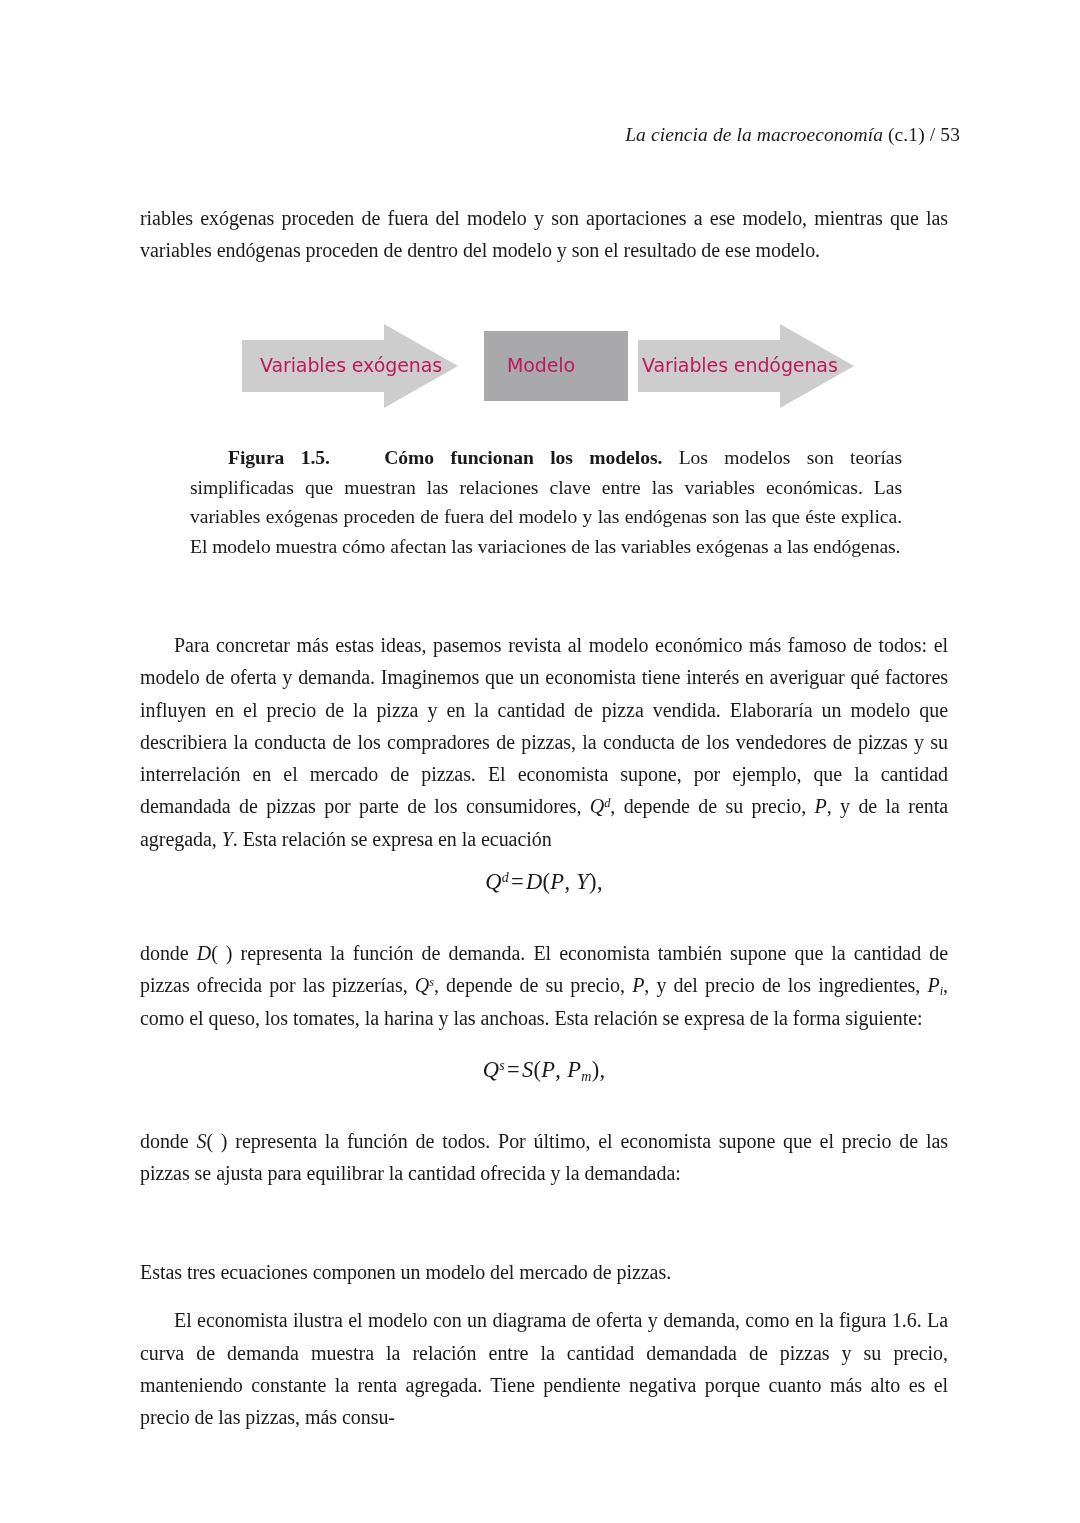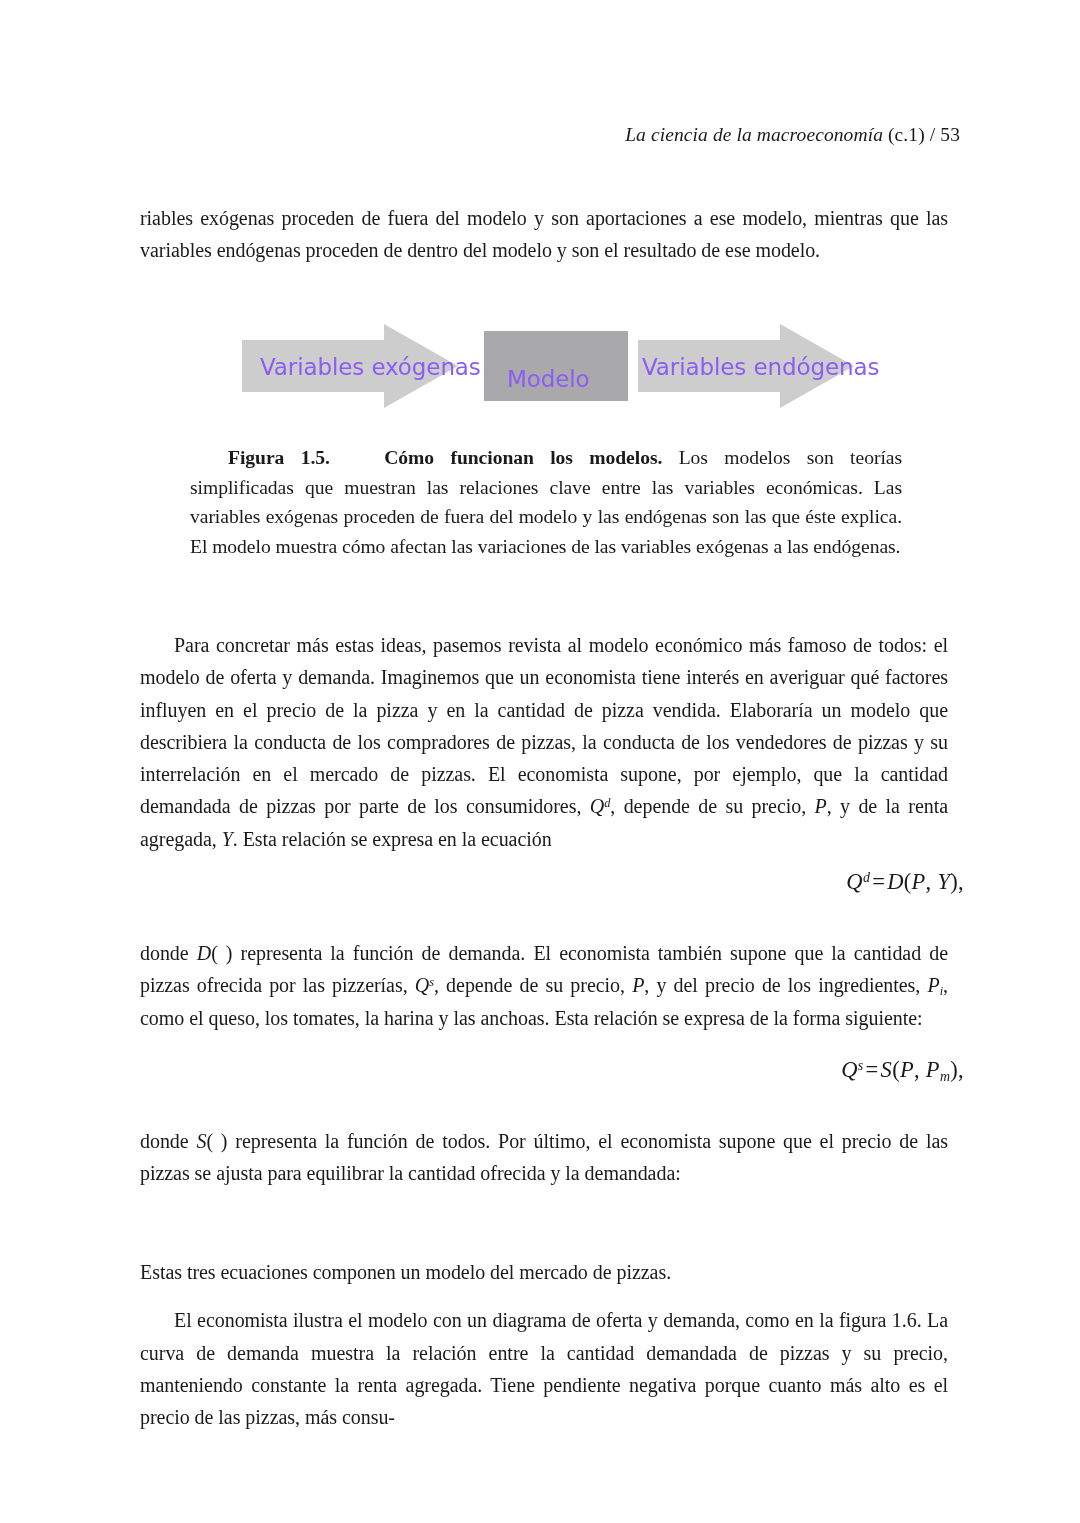--- a/index.html
+++ b/index.html
@@ -67,21 +67,21 @@
   .blk-5 { top: 1240px; }
 
   
   p.body { text-align-last: left; }
 
   
   .equation {
     position: absolute;
     left: 124px;
     width: 840px;
-    text-align: right;
+    text-align: center;
     font-size: 22.5px;
     line-height: 1.25;
   }
   .eq-1 { top: 868px; }
   .eq-2 { top: 1056px; }
   .eq-3 { top: 1188px; }
 
   .eq-1, .eq-2, .eq-3 { letter-spacing: 0.3px; }
 
   var, .it { font-style: italic; font-family: "Liberation Serif", serif; }
@@ -114,32 +114,32 @@
     left: 118px;
     top: 0;
     width: 612px;
     height: 96px;
   }
   .diagram svg { display: block; }
 
   .diagram .lbl {
     position: absolute;
     font-family: "DejaVu Sans", "Liberation Sans", sans-serif;
-    font-size: 23px;
-    color: #8b5cf6;
+    font-size: 19px;
+    color: #be185d;
     white-space: nowrap;
     letter-spacing: -0.1px;
   }
   .lbl-exo {
     left: 18px;
     top: 36px;
   }
   .lbl-model {
     left: 265px;
-    top: 48px;
+    top: 36px;
   }
   .lbl-endo {
     left: 400px;
     top: 36px;
   }
 
   
   .caption {
     position: absolute;
     left: 190px;

